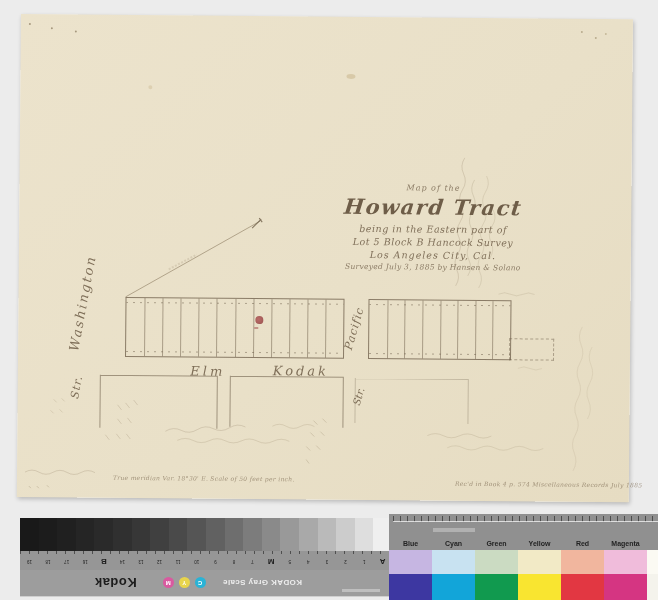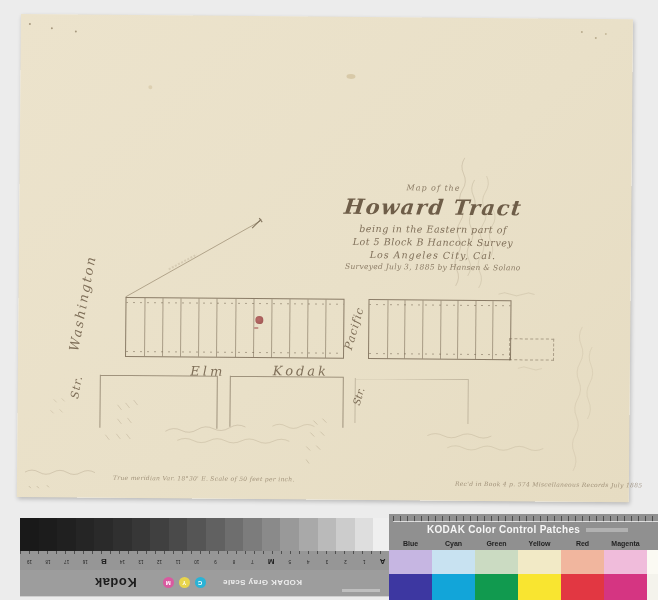--- a/index.html
+++ b/index.html
@@ -256,21 +256,20 @@
           <span class="cal-dot" style="background: rgb(232, 212, 76);">Y</span>
           <span class="cal-dot" style="background: rgb(217, 90, 160);">M</span>
         </div>
       <div class="gs-logo">Kodak</div>
     </div>
   </div>
 
   <div class="colorpanel">
     <div class="cc-ruler"></div>
     <div class="cc-title-row">
-      <div class="cc-title">KODAK Color Control Patches</div>
       <div class="cc-smudge"></div>
     </div>
     <div class="cc-labels-row">
         <span class="cc-label">Blue</span>
         <span class="cc-label">Cyan</span>
         <span class="cc-label">Green</span>
         <span class="cc-label">Yellow</span>
         <span class="cc-label">Red</span>
         <span class="cc-label">Magenta</span>
         <span class="cc-label">White</span>

